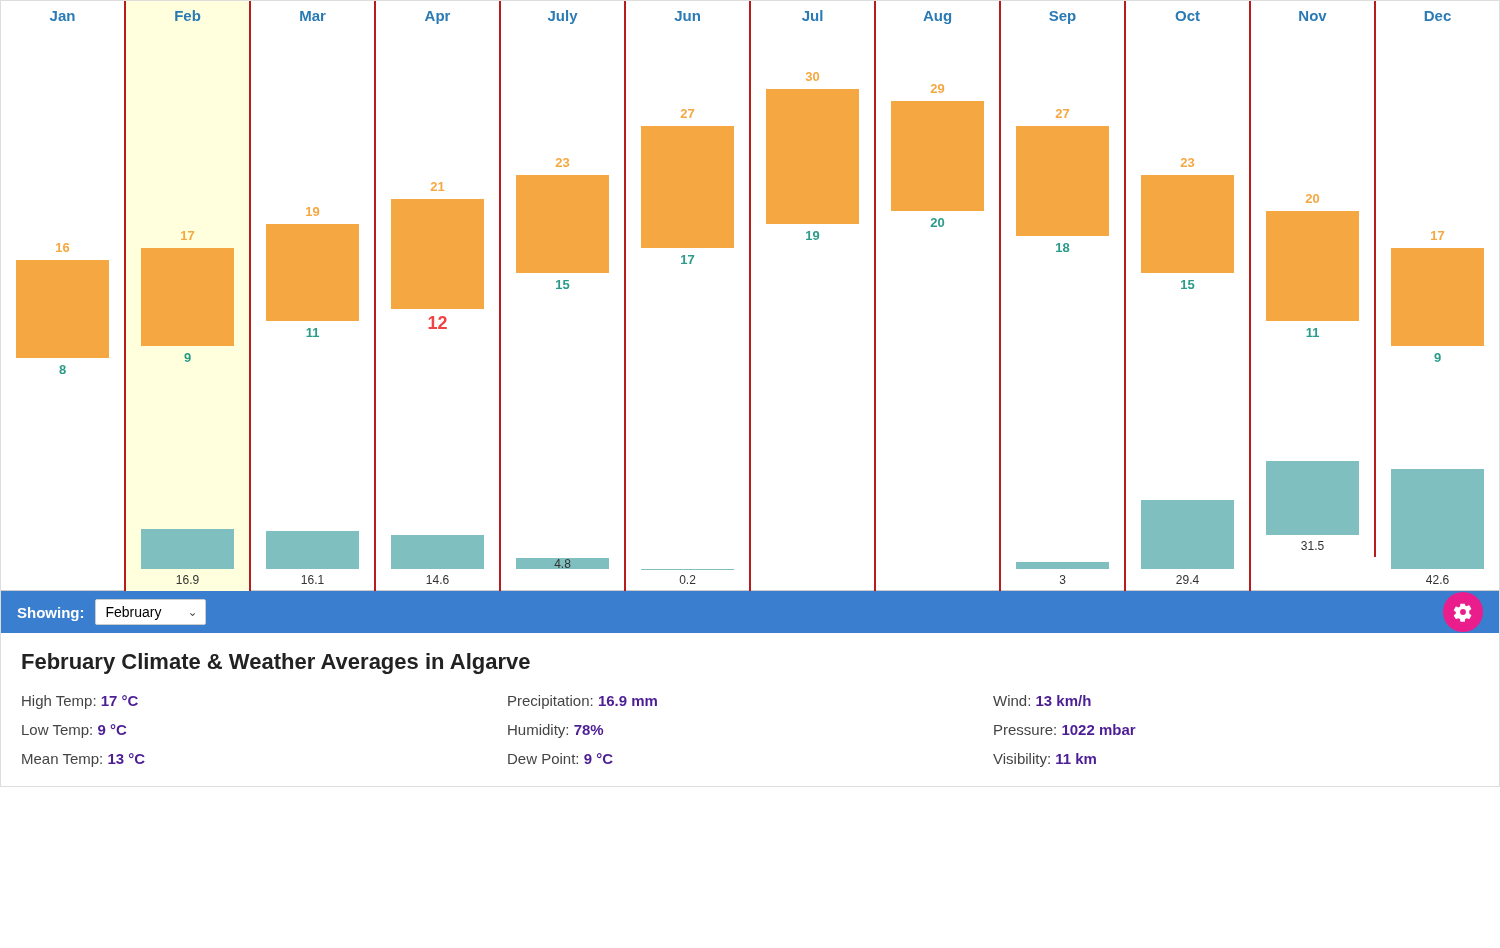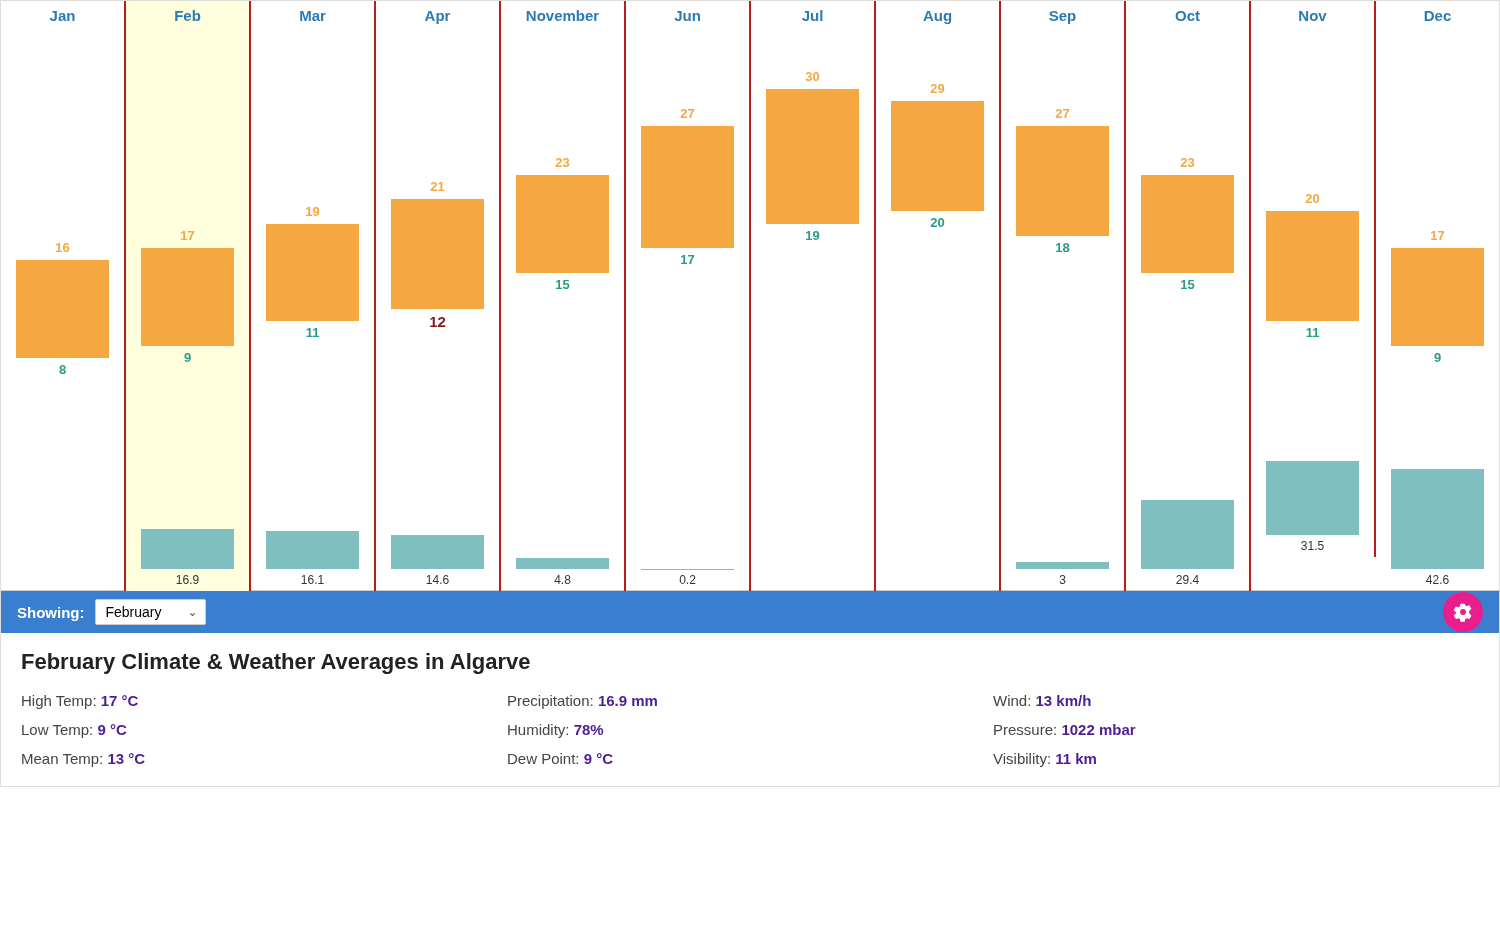--- a/index.html
+++ b/index.html
@@ -197,37 +197,37 @@
         <div class="precip-area" style="height: 130px; position: relative; flex-shrink: 0;">
           <div style="position: absolute; bottom: 22px; width: 75%; left: 12.5%; height: 37.7934px; background-color: rgb(127, 191, 191);"></div>
           <div style="position: absolute; bottom: 4px; left: 50%; transform: translateX(-50%); font-size: 12px; color: rgb(51, 51, 51); white-space: nowrap;">16.1</div>
         </div>
       </div>
       <div class="month-col" style="height: 590px; display: flex; flex-direction: column;">
         <div class="month-label">Apr</div>
         <div class="temp-area" style="position: relative; flex: 1 1 0%;">
           <div class="temp-bar" style="position: absolute; top: 171.2px; height: 110.057px; width: 75%; left: 12.5%; background-color: rgb(245, 167, 66);"></div>
           <div style="position: absolute; top: 151.2px; left: 50%; transform: translateX(-50%); font-size: 13px; font-weight: bold; color: rgb(245, 167, 66); white-space: nowrap;">21</div>
-          <div style="position: absolute; top: 285.257px; left: 50%; transform: translateX(-50%); font-size: 15px; font-weight: bold; color: #7f1d1d; white-space: nowrap; text-align: center;">12</div>
+          <div style="position: absolute; top: 285.257px; left: 50%; transform: translateX(-50%); font-size: 18px; font-weight: bold; color: #ef4444; white-space: nowrap; text-align: center;">12</div>
         </div>
         <div class="precip-area" style="height: 130px; position: relative; flex-shrink: 0;">
           <div style="position: absolute; bottom: 22px; width: 75%; left: 12.5%; height: 34.2723px; background-color: rgb(127, 191, 191);"></div>
           <div style="position: absolute; bottom: 4px; left: 50%; transform: translateX(-50%); font-size: 12px; color: rgb(51, 51, 51); white-space: nowrap;">14.6</div>
         </div>
       </div>
       <div class="month-col" style="height: 590px; display: flex; flex-direction: column;">
-        <div class="month-label">November</div>
+        <div class="month-label">July</div>
         <div class="temp-area" style="position: relative; flex: 1 1 0%;">
           <div class="temp-bar" style="position: absolute; top: 146.743px; height: 97.8286px; width: 75%; left: 12.5%; background-color: rgb(245, 167, 66);"></div>
           <div style="position: absolute; top: 126.743px; left: 50%; transform: translateX(-50%); font-size: 13px; font-weight: bold; color: rgb(245, 167, 66); white-space: nowrap;">23</div>
           <div style="position: absolute; top: 248.571px; left: 50%; transform: translateX(-50%); font-size: 13px; font-weight: bold; color: rgb(42, 154, 138); white-space: nowrap;">15</div>
         </div>
         <div class="precip-area" style="height: 130px; position: relative; flex-shrink: 0;">
           <div style="position: absolute; bottom: 22px; width: 75%; left: 12.5%; height: 11.2676px; background-color: rgb(127, 191, 191);"></div>
-          <div style="position: absolute; bottom: 4px; left: 50%; transform: translateX(-50%); font-size: 12px; color: rgb(51, 51, 51); white-space: nowrap;">4.8</div>
+          <div style="position: absolute; bottom: 20px; left: 50%; transform: translateX(-50%); font-size: 12px; color: rgb(51, 51, 51); white-space: nowrap;">4.8</div>
         </div>
       </div>
       <div class="month-col" style="height: 590px; display: flex; flex-direction: column;">
         <div class="month-label">Jun</div>
         <div class="temp-area" style="position: relative; flex: 1 1 0%;">
           <div class="temp-bar" style="position: absolute; top: 97.8286px; height: 122.286px; width: 75%; left: 12.5%; background-color: rgb(245, 167, 66);"></div>
           <div style="position: absolute; top: 77.8286px; left: 50%; transform: translateX(-50%); font-size: 13px; font-weight: bold; color: rgb(245, 167, 66); white-space: nowrap;">27</div>
           <div style="position: absolute; top: 224.114px; left: 50%; transform: translateX(-50%); font-size: 13px; font-weight: bold; color: rgb(42, 154, 138); white-space: nowrap;">17</div>
         </div>
         <div class="precip-area" style="height: 130px; position: relative; flex-shrink: 0;">

